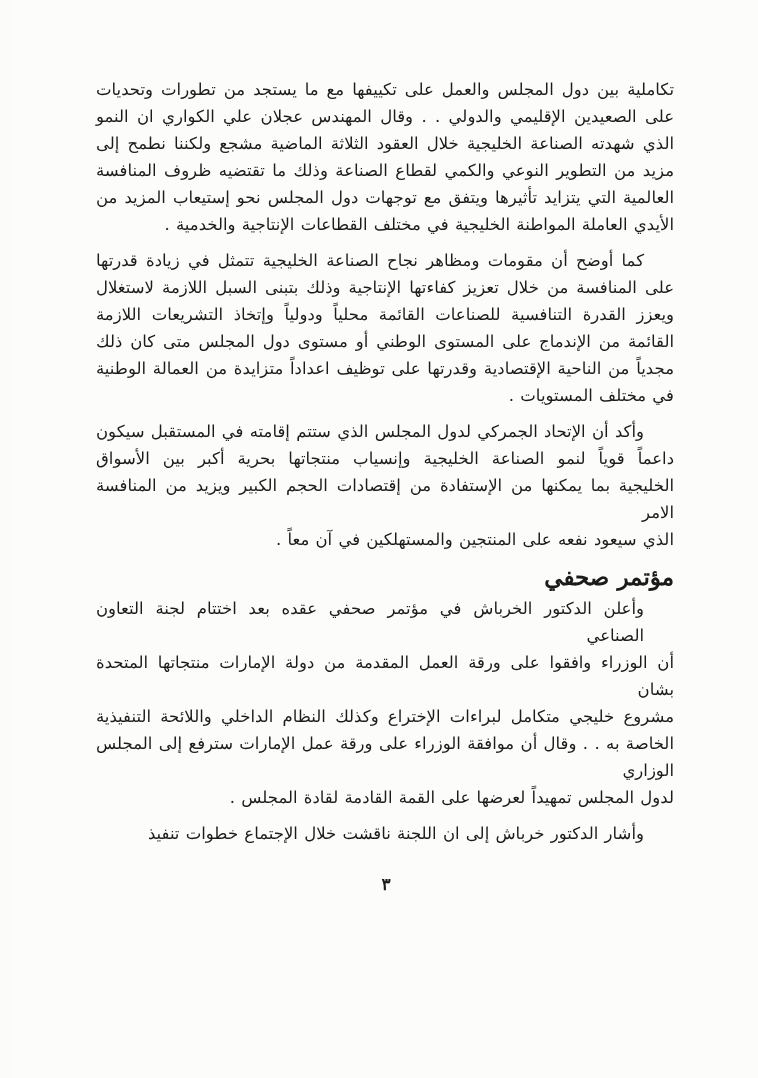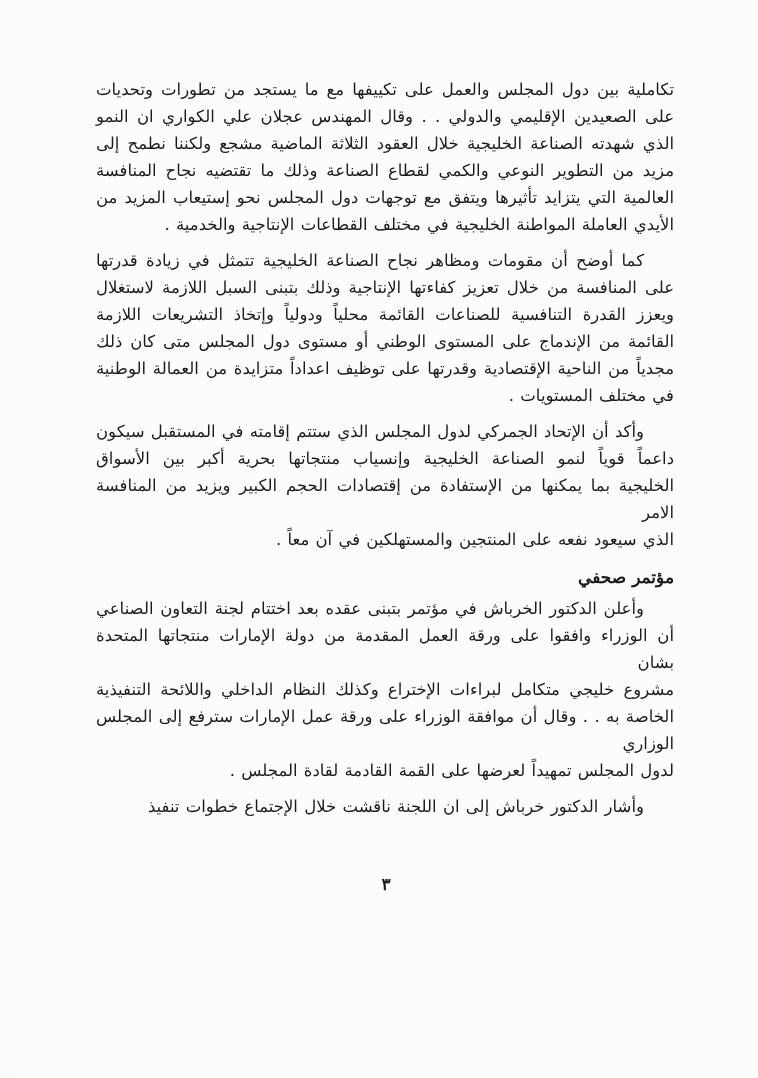--- a/index.html
+++ b/index.html
@@ -42,21 +42,21 @@
   .line.last {
     text-align-last: right;
   }
 
   .line.indent {
     padding-right: 30px;
   }
 
   .heading {
     font-weight: 700;
-    font-size: 17px;
+    font-size: 23px;
     line-height: 30px;
     margin: 9px 0 3px 0;
     text-align: right;
   }
 
   .page-number {
     position: absolute;
     top: 874px;
     left: 0;
     width: 100%;
@@ -69,41 +69,41 @@
 </style>
 </head>
 <body>
 
 <div class="page">
   <div class="text-block">
       <div class="paragraph">
         <div class="line">تكاملية بين دول المجلس والعمل على تكييفها مع ما يستجد من تطورات وتحديات</div>
         <div class="line">على الصعيدين الإقليمي والدولي . . وقال المهندس عجلان علي الكواري ان النمو</div>
         <div class="line">الذي شهدته الصناعة الخليجية خلال العقود الثلاثة الماضية مشجع ولكننا نطمح إلى</div>
-        <div class="line">مزيد من التطوير النوعي والكمي لقطاع الصناعة وذلك ما تقتضيه نجاح المنافسة</div>
+        <div class="line">مزيد من التطوير النوعي والكمي لقطاع الصناعة وذلك ما تقتضيه ظروف المنافسة</div>
         <div class="line">العالمية التي يتزايد تأثيرها ويتفق مع توجهات دول المجلس نحو إستيعاب المزيد من</div>
         <div class="line last">الأيدي العاملة المواطنة الخليجية في مختلف القطاعات الإنتاجية والخدمية .</div>
       </div>
       <div class="paragraph">
         <div class="line indent">كما أوضح أن مقومات ومظاهر نجاح الصناعة الخليجية تتمثل في زيادة قدرتها</div>
         <div class="line">على المنافسة من خلال تعزيز كفاءتها الإنتاجية وذلك بتبنى السبل اللازمة لاستغلال</div>
         <div class="line">ويعزز القدرة التنافسية للصناعات القائمة محلياً ودولياً وإتخاذ التشريعات اللازمة</div>
         <div class="line">القائمة من الإندماج على المستوى الوطني أو مستوى دول المجلس متى كان ذلك</div>
         <div class="line">مجدياً من الناحية الإقتصادية وقدرتها على توظيف اعداداً متزايدة من العمالة الوطنية</div>
         <div class="line last">في مختلف المستويات .</div>
       </div>
       <div class="paragraph">
         <div class="line indent">وأكد أن الإتحاد الجمركي لدول المجلس الذي ستتم إقامته في المستقبل سيكون</div>
         <div class="line">داعماً قوياً لنمو الصناعة الخليجية وإنسياب منتجاتها بحرية أكبر بين الأسواق</div>
         <div class="line">الخليجية بما يمكنها من الإستفادة من إقتصادات الحجم الكبير ويزيد من المنافسة الامر</div>
         <div class="line last">الذي سيعود نفعه على المنتجين والمستهلكين في آن معاً .</div>
       </div>
       <div class="heading">مؤتمر صحفي</div>
       <div class="paragraph">
-        <div class="line indent">وأعلن الدكتور الخرباش في مؤتمر بتبنى عقده بعد اختتام لجنة التعاون الصناعي</div>
+        <div class="line indent">وأعلن الدكتور الخرباش في مؤتمر صحفي عقده بعد اختتام لجنة التعاون الصناعي</div>
         <div class="line">أن الوزراء وافقوا على ورقة العمل المقدمة من دولة الإمارات منتجاتها المتحدة بشان</div>
         <div class="line">مشروع خليجي متكامل لبراءات الإختراع وكذلك النظام الداخلي واللائحة التنفيذية</div>
         <div class="line">الخاصة به . . وقال أن موافقة الوزراء على ورقة عمل الإمارات سترفع إلى المجلس الوزاري</div>
         <div class="line last">لدول المجلس تمهيداً لعرضها على القمة القادمة لقادة المجلس .</div>
       </div>
       <div class="paragraph">
         <div class="line last indent">وأشار الدكتور خرباش إلى ان اللجنة ناقشت خلال الإجتماع خطوات تنفيذ</div>
       </div>
     </div>
   <div class="page-number">٣</div>

